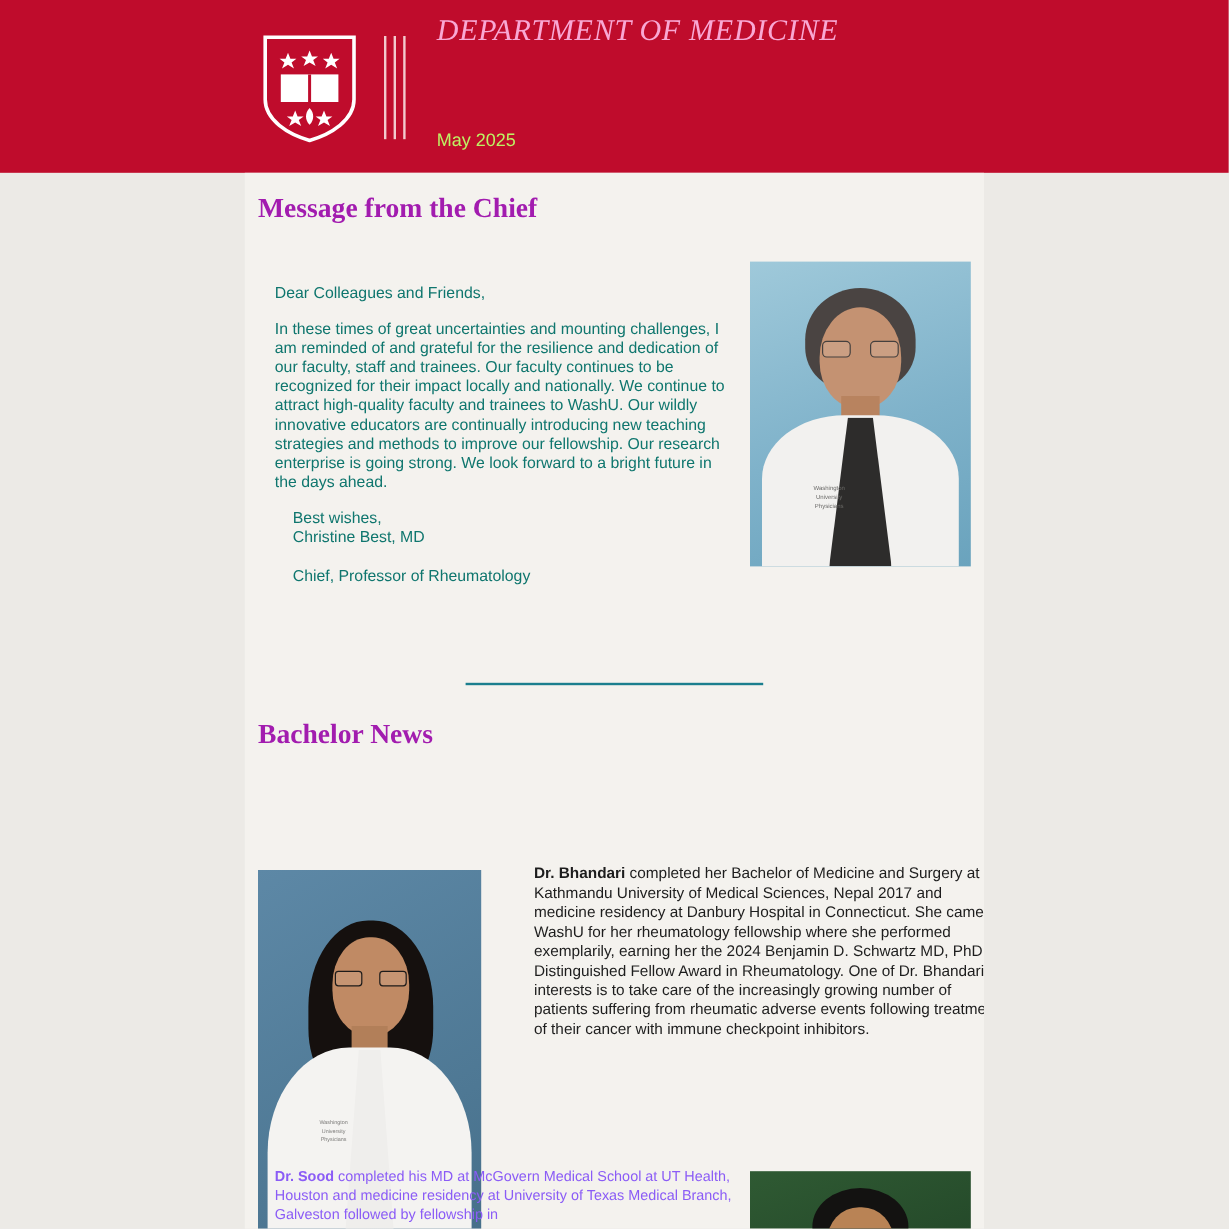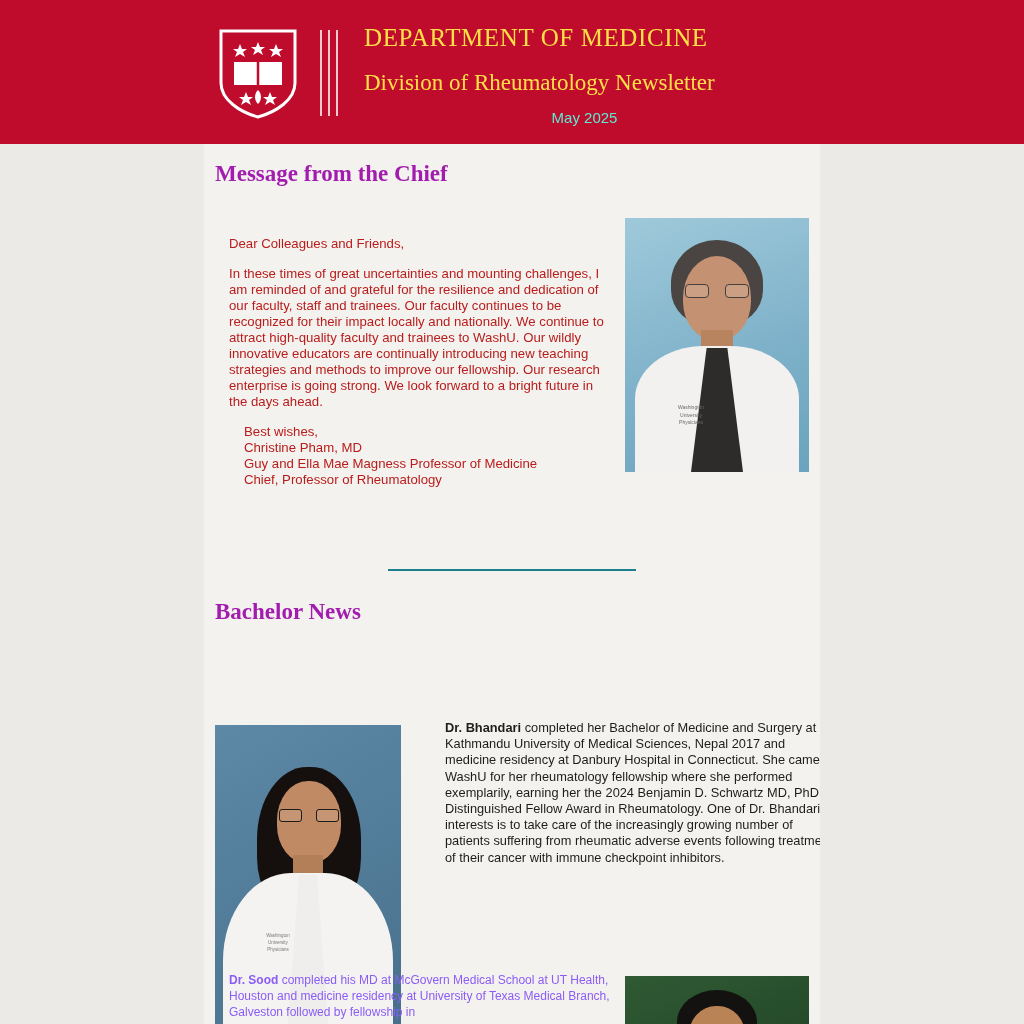--- a/index.html
+++ b/index.html
@@ -40,44 +40,45 @@
     top: 0;
     width: 1.5px; height: 86px;
     background: #f3c9ce;
   }
   .divider-bars span:nth-child(1) { left: 2px; }
   .divider-bars span:nth-child(2) { left: 10px; }
   .divider-bars span:nth-child(3) { left: 18px; }
 
   .header-text {
     position: absolute;
-    left: 364px; top: 24px;
-    color: #fde047;
+    left: 364px; top: 12px;
+    color: #f9a8d4;
+    font-style: italic;
   }
   .dept-title {
     font-family: "Liberation Serif", serif;
     font-size: 25px;
     letter-spacing: 0.6px;
     line-height: 1.1;
     margin: 0 0 18px 0;
     font-weight: normal;
   }
   .newsletter-title {
     font-family: "Liberation Serif", serif;
     font-size: 23px;
     line-height: 1.1;
     margin: 0;
     font-weight: normal;
   }
   .issue-date {
     position: absolute;
     left: 364px; top: 109px;
     width: 441px;
-    text-align: center;
-    color: #5eead4;
+    text-align: left;
+    color: #bef264;
     font-size: 15px;
     font-family: "Liberation Sans", sans-serif;
   }
 
   
   .content {
     position: absolute;
     left: 204px; top: 144px;
     width: 616px;
     height: 880px;
@@ -146,21 +147,21 @@
     position: absolute; left: 46px; top: 186px;
     width: 40px; height: 26px;
     font-size: 5px; color: #6b6a68; line-height: 1.5;
     text-align: center;
   }
 
   .chief-body {
     position: absolute;
     left: 25px; top: 92px;
     width: 378px;
-    color: #b91c1c;
+    color: #0f766e;
     font-size: 13.2px;
     line-height: 16px;
   }
   .chief-body p { margin: 0 0 14px 0; }
   .chief-body p:last-child { margin-bottom: 0; }
   .sig-line { margin: 15px; }
 
   .rule {
     position: absolute;
     left: 184px; top: 425px;
@@ -293,21 +294,20 @@
     </div>
 
     <div class="divider-bars">
       <span></span>
         <span></span>
         <span></span>
     </div>
 
     <div class="header-text">
       <h1 class="dept-title">DEPARTMENT OF MEDICINE</h1>
-      <h2 class="newsletter-title">Division of Rheumatology Newsletter</h2>
     </div>
 
     <div class="issue-date">May 2025</div>
   </div>
 
   <div class="content">
 
     <h3 id="chief-title" class="section-title">Message from the Chief</h3>
 
     <div class="chief-photo">
@@ -321,22 +321,22 @@
       <div class="cp-coat"></div>
       <div class="cp-shirt"></div>
       <div class="cp-logo">Washington University Physicians</div>
     </div>
 
     <div class="chief-body">
       <p>Dear Colleagues and Friends,</p>
       <p>In these times of great uncertainties and  mounting challenges, I am reminded of and grateful for the resilience and dedication of our faculty, staff and trainees. Our faculty continues to be recognized for their impact locally and nationally. We continue to attract high-quality faculty and trainees to WashU. Our wildly innovative educators are continually introducing new teaching strategies and methods to improve our fellowship. Our research enterprise is going strong.  We look forward to a bright future in the days ahead.</p>
       <p>
         <span class="sig-line">Best wishes,</span><br>
-        <span class="sig-line">Christine Pham, MD</span><br>
-        <span class="sig-line">Guy and Ella Mae Magness Professor of Medicine</span><br>
+        <span class="sig-line">Christine Best, MD</span><br>
+        <br>
         <span class="sig-line">Chief, Professor of Rheumatology</span>
       </p>
     </div>
 
     <div class="rule"></div>
 
     <h3 id="clinical-title" class="section-title">Bachelor News</h3>
 
 
     <div class="bhandari-photo">

